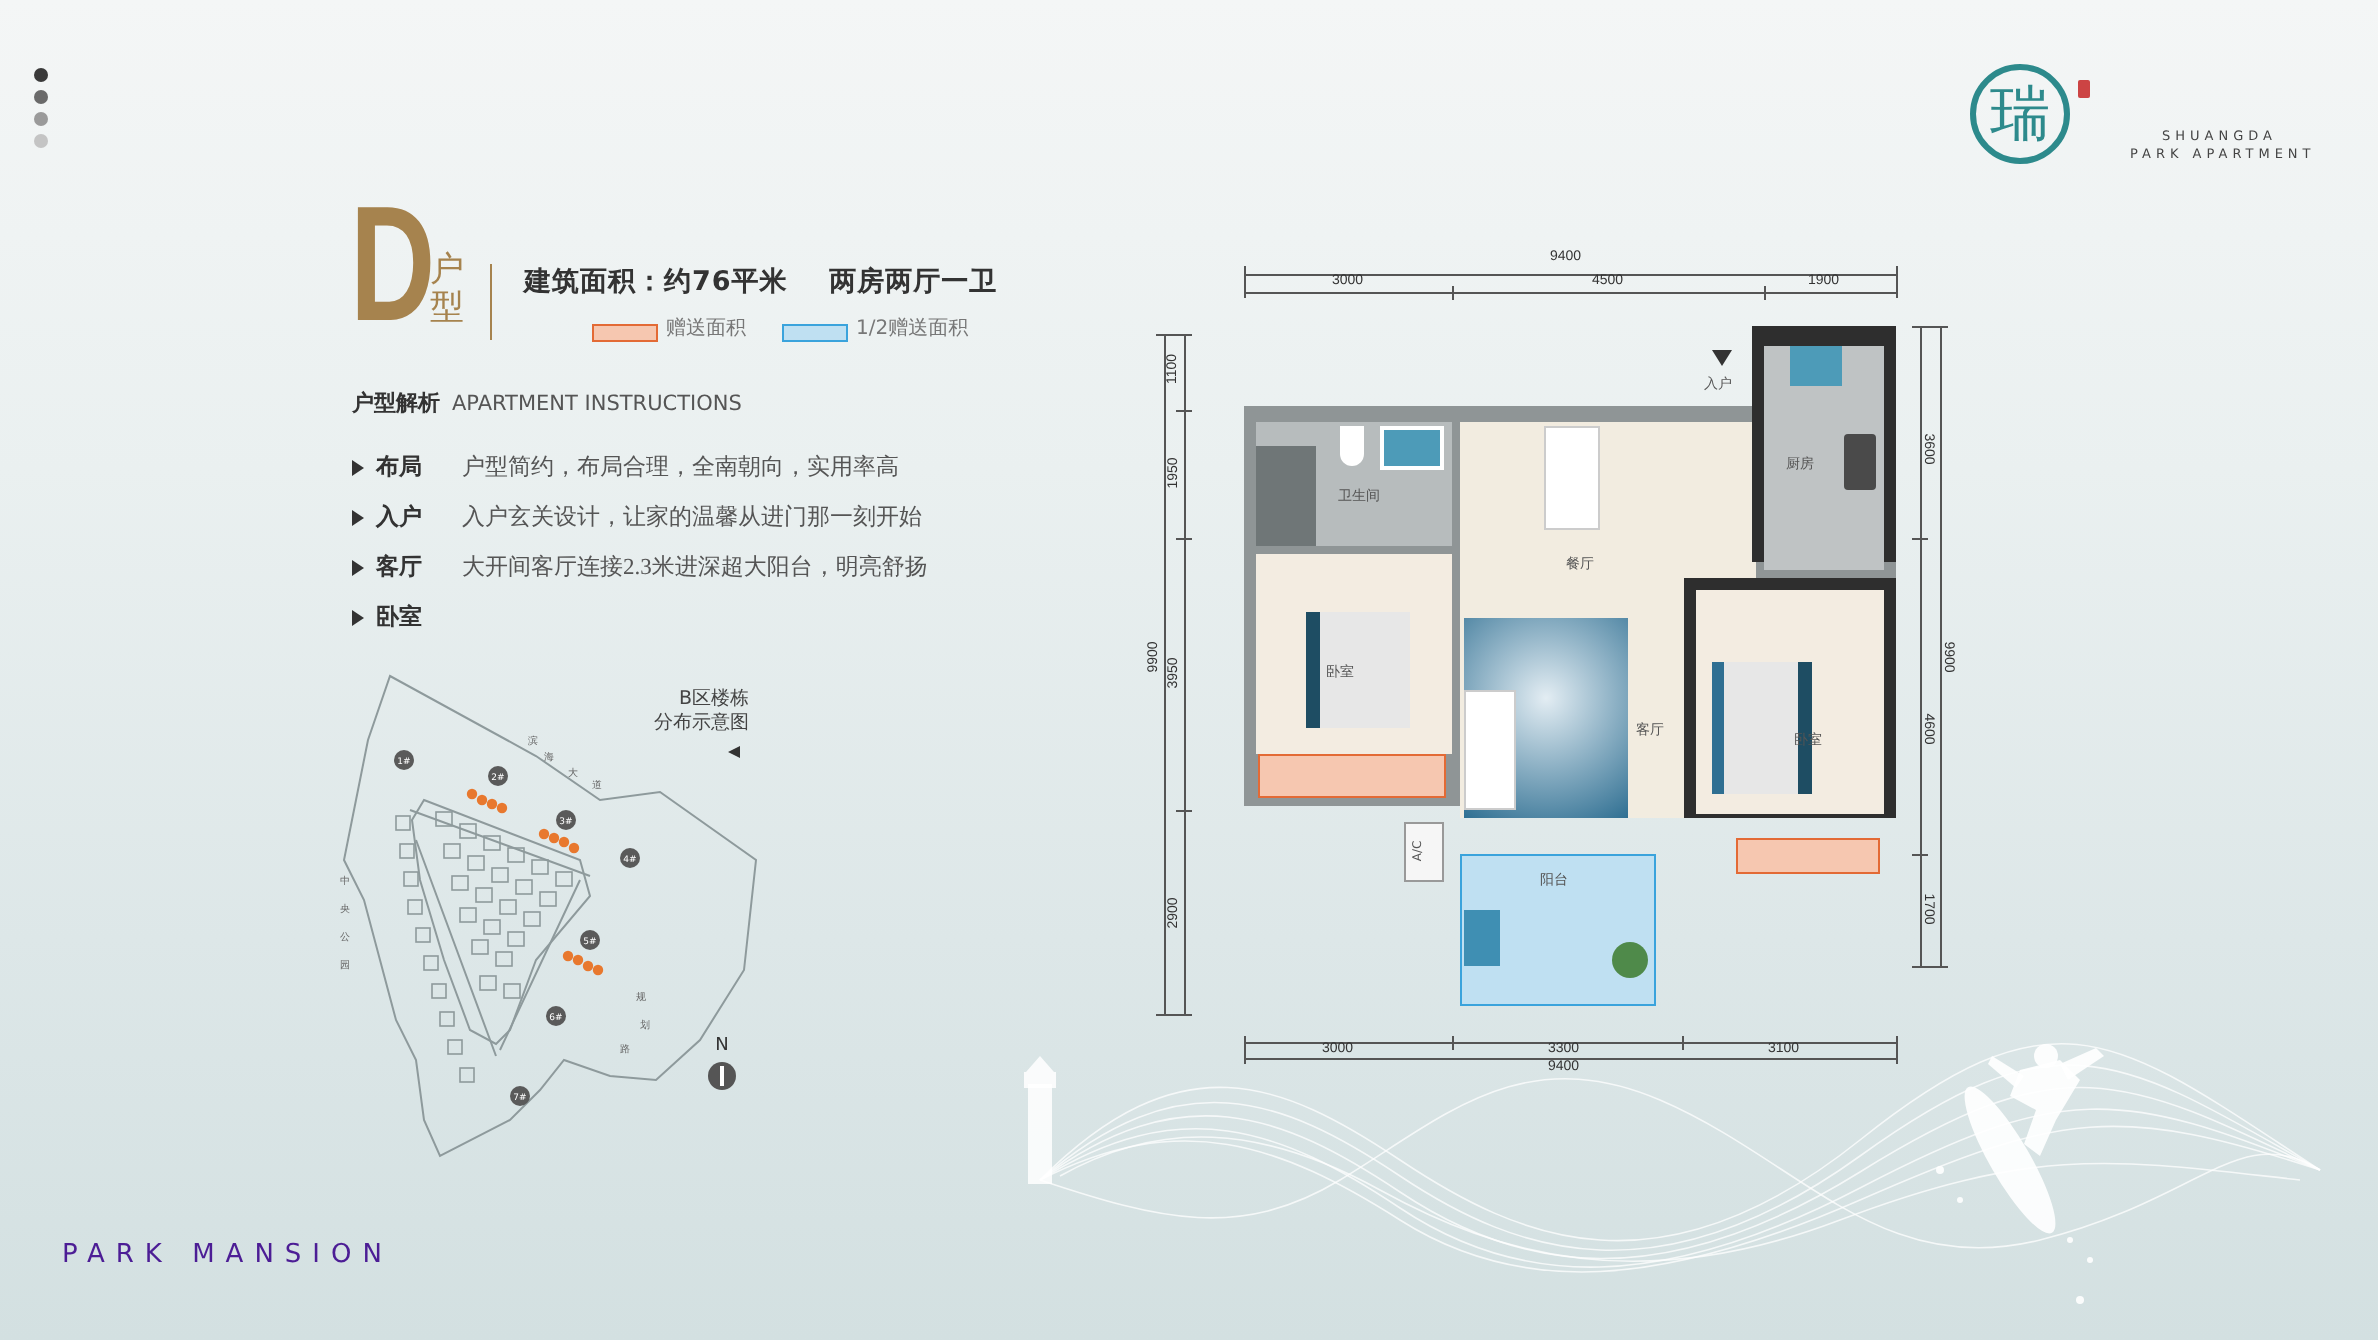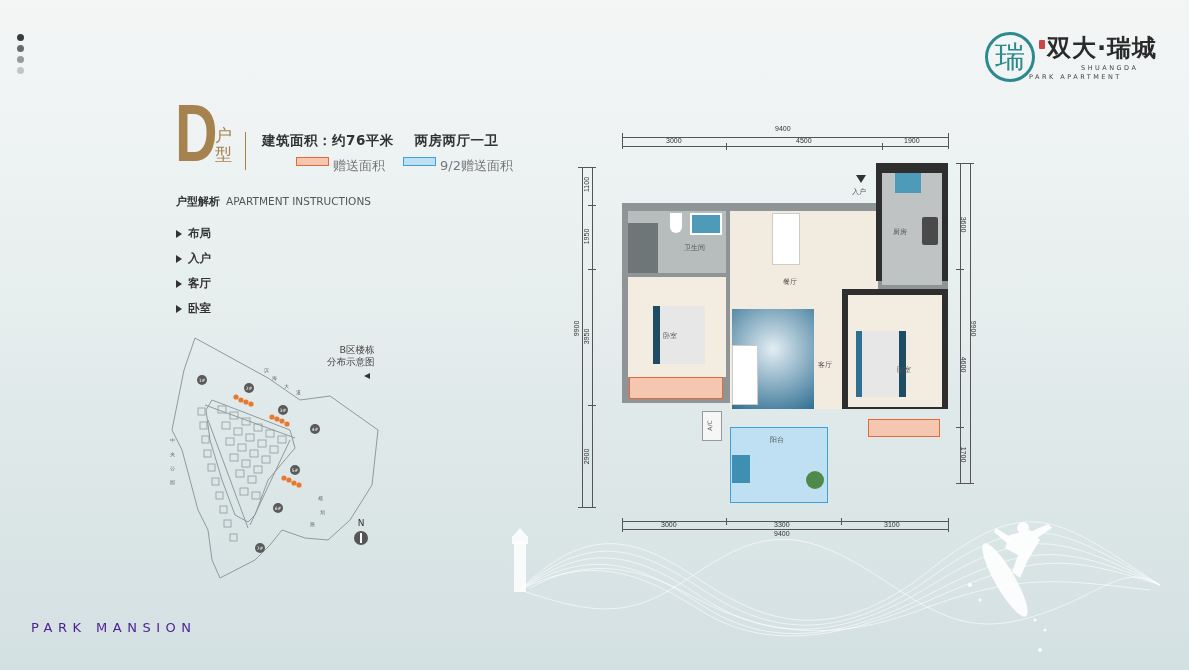--- a/index.html
+++ b/index.html
@@ -16,28 +16,28 @@
   .dots { left: 17px; top: 34px; display: flex; flex-direction: column; gap: 4px; }
   .dot { width: 7px; height: 7px; border-radius: 50%; }
 
   
   .logo { left: 985px; top: 30px; width: 180px; height: 55px; }
   .logo-circle { position: absolute; left: 0; top: 2px; width: 50px; height: 50px; border: 3px solid #2d8a8c; border-radius: 50%;
     display: flex; align-items: center; justify-content: center; color: #2d8a8c; font-size: 30px; font-family: "DejaVu Serif", serif; }
   .logo-seal { position: absolute; left: 54px; top: 10px; width: 6px; height: 9px; background: #c44; border-radius: 1px; }
   .logo-cn { position: absolute; left: 62px; top: 2px; font-size: 24px; font-weight: bold; color: #2a2a2a; letter-spacing: 1px; font-family: "DejaVu Sans", sans-serif; }
   .logo-en1 { position: absolute; left: 96px; top: 34px; font-size: 6.5px; letter-spacing: 2.5px; color: #444; }
-  .logo-en2 { position: absolute; left: 44px; top: 43px; font-size: 6.5px; letter-spacing: 2.5px; color: #444; }
+  .logo-en2 { position: absolute; left: 80px; top: 43px; font-size: 6.5px; letter-spacing: 2.5px; color: #444; }
 
   
   .big-d { left: 175px; top: 92px; font-family: "Liberation Sans Narrow", "Liberation Sans", sans-serif; font-size: 82px; font-weight: bold; color: #a6834e; line-height: 1; transform: scaleX(0.72); transform-origin: left top; }
   .huxing { left: 215px; top: 126px; font-size: 17px; color: #a6834e; line-height: 19px; width: 18px; }
   .vsep { left: 245px; top: 132px; width: 1px; height: 38px; background: #a6834e; }
   .area-title { left: 262px; top: 132px; font-size: 13.5px; font-weight: bold; color: #333; letter-spacing: 0.5px; white-space: nowrap; }
-  .legend { left: 264px; top: 157px; display: flex; align-items: flex-start; font-size: 13px; color: #777; padding-left: 32px; }
+  .legend { left: 264px; top: 157px; display: flex; align-items: flex-end; font-size: 10px; color: #777; padding-left: 32px; }
   .leg-box { width: 33px; height: 9px; margin-right: 4px; }
 
   .sec-title { left: 176px; top: 194px; font-size: 11px; color: #333; white-space: nowrap; }
   .sec-title b { font-weight: bold; margin-right: 6px; }
   .sec-title span.en { color: #555; font-size: 10.5px; margin-top: 16px; }
 
   .features { left: 176px; top: 221px; font-family: Liberation Serif, serif; }
   .feat { display: flex; align-items: center; height: 25px; font-size: 11.5px; white-space: nowrap; }
   .feat .tri { width: 0; height: 0; border-left: 6px solid #333; border-top: 4px solid transparent; border-bottom: 4px solid transparent; margin-right: 6px; }
   .feat .k { color: #333; width: 43px; font-weight: bold; }
@@ -69,53 +69,55 @@
   <div class="dot" style="background:#6a6a6a"></div>
   <div class="dot" style="background:#9a9a9a"></div>
   <div class="dot" style="background:#c4c4c4"></div>
 </div>
 
 <div class="abs logo">
   <div class="logo-circle">
       <span>瑞</span>
     </div>
   <div class="logo-seal"></div>
-  <div class="logo-cn">双大·瑞城</div>
   <div class="logo-en1">SHUANGDA</div>
   <div class="logo-en2">PARK APARTMENT</div>
 </div>
 
 <div class="abs big-d">D</div>
 <div class="abs huxing">户型</div>
 <div class="abs vsep"></div>
 <div class="abs area-title">
   <span>建筑面积：约76平米</span>&nbsp;&nbsp;&nbsp;&nbsp;<span>两房两厅一卫</span>
 </div>
 <div class="abs legend">
   <div class="leg-box" style="background:#f6c7b0;border:1.5px solid #e36a35"></div>
   <span style="margin-right:18px">赠送面积</span>
   <div class="leg-box" style="background:#bfe0f2;border:1.5px solid #3aa3dc"></div>
-  <span>9/2赠送面积</span>
+  <span>1/2赠送面积</span>
 </div>
 
 <div class="abs sec-title">
   <b>户型解析</b><span class="en">APARTMENT INSTRUCTIONS</span>
 </div>
 <div class="abs features">
   <div class="feat">
     <span class="tri"></span>
     <span class="k">布局</span>
+    <span class="v">户型简约，布局合理，全南朝向，实用率高</span>
   </div>
   <div class="feat">
     <span class="tri"></span>
     <span class="k">入户</span>
+    <span class="v">入户玄关设计，让家的温馨从进门那一刻开始</span>
   </div>
   <div class="feat">
     <span class="tri"></span>
     <span class="k">客厅</span>
+    <span class="v">大开间客厅连接2.3米进深超大阳台，明亮舒扬</span>
   </div>
   <div class="feat">
     <span class="tri"></span>
     <span class="k">卧室</span>
   </div>
 </div>
 
 <svg class="abs sitemap" viewBox="0 0 240 250">
   <g fill="none" stroke="#8e9a9c" stroke-width="1">
 
@@ -295,21 +297,21 @@
   <div class="dim" style="left:396px;top:246px;transform:rotate(90deg);">4600</div>
   <div class="dim" style="left:396px;top:336px;transform:rotate(90deg);">1700</div>
   <div class="dim" style="left:406px;top:210px;transform:rotate(90deg);">9900</div>
 
   <div class="room" style="left:62px;top:88px;width:326px;height:200px;background:#8f9596;"></div>
 
   <div class="room" style="left:68px;top:96px;width:98px;height:62px;background:#b7bcbd;"></div>
   <div class="room" style="left:68px;top:108px;width:30px;height:50px;background:#6f7677;"></div>
   <div class="room" style="left:130px;top:98px;width:32px;height:22px;background:#4d9bb8;border:2px solid #fff;"></div>
   <div class="room" style="left:110px;top:98px;width:12px;height:20px;background:#fff;border-radius:0 0 6px 6px;"></div>
-  <div class="rlabel" style="left:109px;top:128px;margin-left:15px;">卫生间</div>
+  <div class="rlabel" style="left:109px;top:128px;">卫生间</div>
 
   <div class="room" style="left:68px;top:162px;width:98px;height:100px;background:#f3ece1;"></div>
   <div class="room" style="left:93px;top:191px;width:52px;height:58px;background:#e7e7e7;border-left:7px solid #1e4d63;"></div>
   <div class="rlabel" style="left:103px;top:216px;">卧室</div>
   <div class="room" style="left:69px;top:262px;width:94px;height:22px;background:#f6c7b0;border:1.5px solid #e36a35;"></div>
 
   <div class="room" style="left:170px;top:96px;width:148px;height:96px;background:#f2ece0;"></div>
   <div class="room" style="left:212px;top:98px;width:28px;height:52px;background:#fff;border:1px solid #ccc;"></div>
   <div class="rlabel" style="left:223px;top:162px;">餐厅</div>
 

